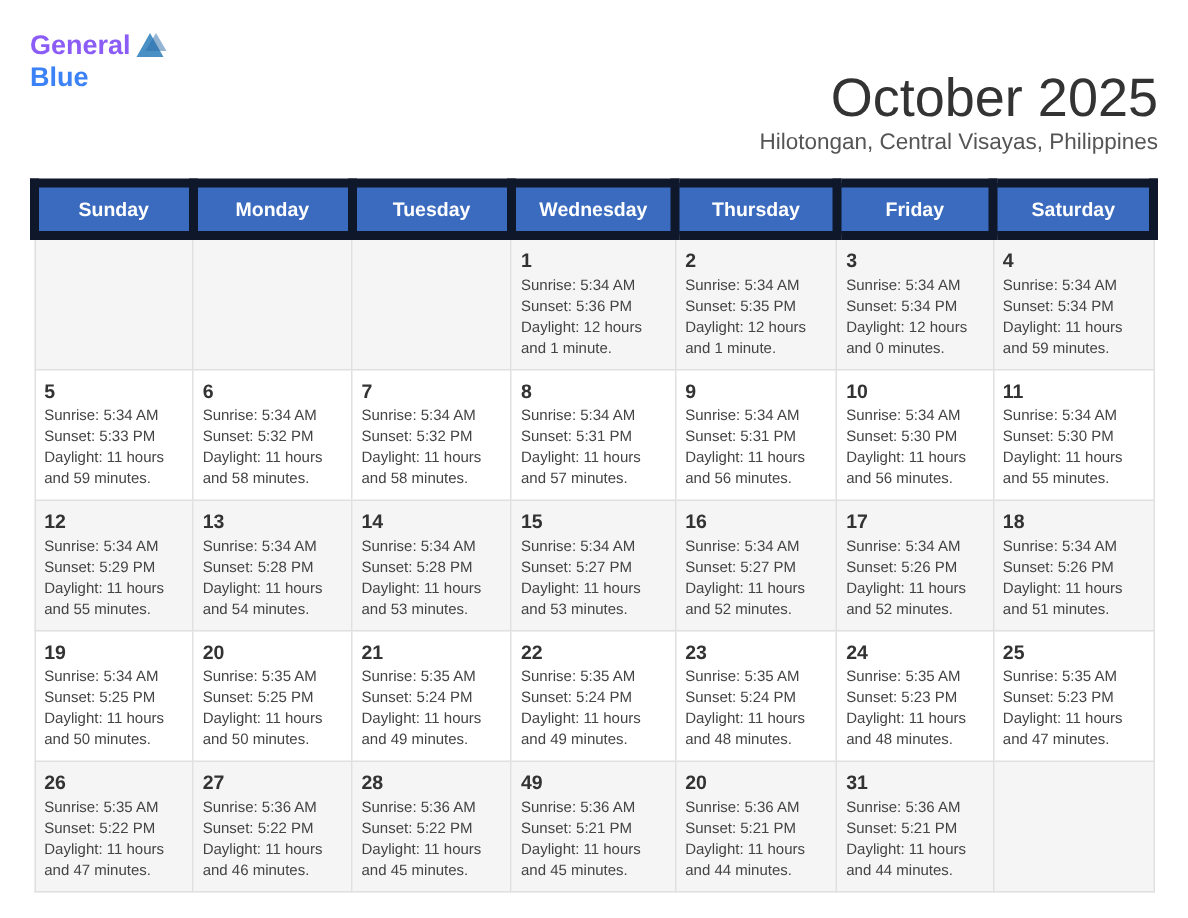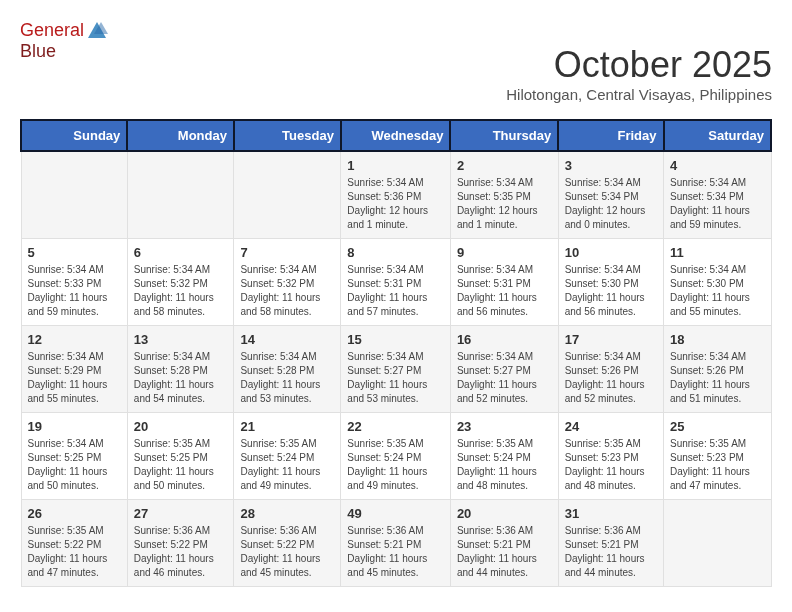--- a/index.html
+++ b/index.html
@@ -11,29 +11,29 @@
       padding: 20px;
     }
     .header-area {
       display: flex;
       justify-content: space-between;
       align-items: flex-start;
       margin-bottom: 16px;
     }
     .logo-text-general {
       font-size: 18px;
-      font-weight: normal;
-      color: #b91c1c;
+      font-weight: bold;
+      color: #8b5cf6;
       line-height: 1.1;
       text-align: center;
     }
     .logo-text-blue {
       font-size: 18px;
-      font-weight: normal;
-      color: #7f1d1d;
+      font-weight: bold;
+      color: #3b82f6;
       line-height: 1.1;
     }
     .logo-icon {
       width: 22px;
       height: 22px;
       margin-left: 2px;
     }
     .title-area {
       text-align: right;
     }
@@ -49,24 +49,24 @@
     }
     table {
       width: 100%;
       border-collapse: collapse;
       font-size: 11px;
     }
     thead tr th {
       background-color: #3a6bbf;
       color: #fff;
       padding: 7px 6px;
-      text-align: right;
+      text-align: center;
       font-size: 13px;
       font-weight: bold;
-      border: 2px solid #0f172a;
+      border: 6px solid #0f172a;
     }
     tbody tr {
       border-bottom: 1px solid #ddd;
     }
     tbody tr:nth-child(odd) {
       background-color: #f5f5f5;
     }
     tbody tr:nth-child(even) {
       background-color: #fff;
     }

